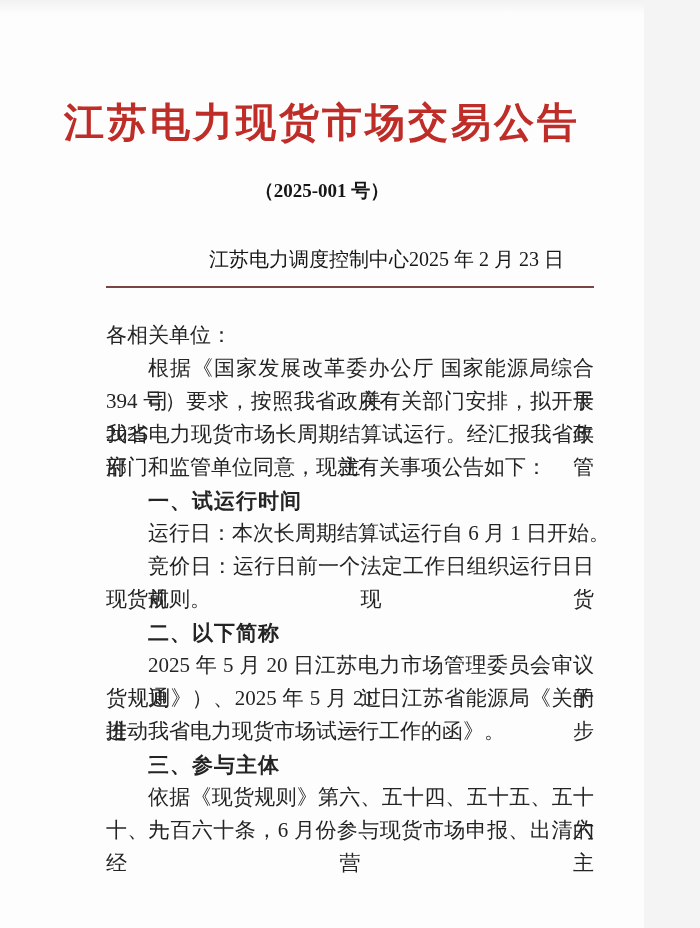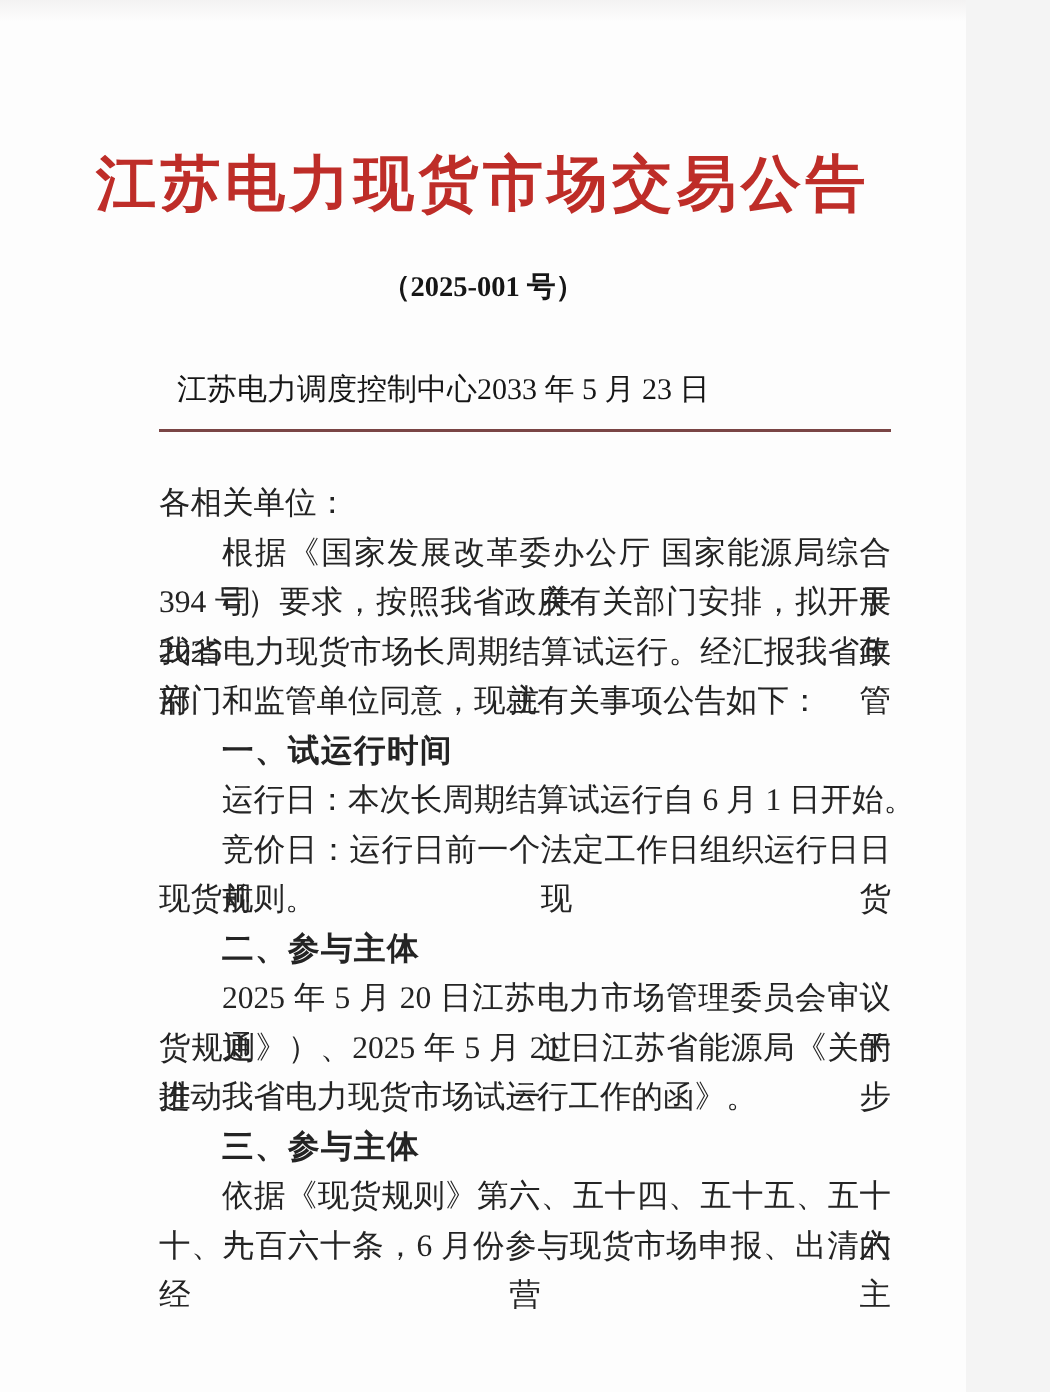--- a/index.html
+++ b/index.html
@@ -37,21 +37,21 @@
     font-weight: bold;
     color: #161616;
   }
   .content {
     width: 488px;
     margin-left: 106px;
   }
   .meta-row {
     margin-top: 42px;
     display: flex;
-    justify-content: flex-start;
+    justify-content: flex-end;
     align-items: baseline;
     font-size: 20px;
     color: #161616;
     padding: 0 30px 0 12px;
   }
   .issuer { font-weight: bold; font-weight: normal; }
   .divider {
     margin-top: 13px;
     height: 0;
     border-top: 2px solid var(--divider, #7a4545);
@@ -85,36 +85,36 @@
 <div class="page">
 
   <div class="doc-title">江苏电力现货市场交易公告</div>
 
   <div class="doc-number">（2025-001 号）</div>
 
   <div class="content">
 
     <div class="meta-row">
       <span class="issuer">江苏电力调度控制中心</span>
-      <span class="date">2033 年 5 月 23 日</span>
+      <span class="date">2025 年 2 月 23 日</span>
     </div>
 
     <div class="divider"></div>
 
     <div class="body-text">
       <div class="line">各相关单位：</div>
       <div class="line indent just">根据《国家发展改革委办公厅 国家能源局综合司关于</div>
       <div class="line just">394 号）要求，按照我省政府有关部门安排，拟开展 2025 年</div>
       <div class="line just">我省电力现货市场长周期结算试运行。经汇报我省政府主管</div>
       <div class="line">部门和监管单位同意，现就有关事项公告如下：</div>
       <div class="line heading">一、试运行时间</div>
       <div class="line indent">运行日：本次长周期结算试运行自 6 月 1 日开始。</div>
       <div class="line indent just">竞价日：运行日前一个法定工作日组织运行日日前现货</div>
       <div class="line">现货规则。</div>
-      <div class="line heading">二、参与主体</div>
+      <div class="line heading">二、以下简称</div>
       <div class="line indent just">2025 年 5 月 20 日江苏电力市场管理委员会审议通过的</div>
       <div class="line just">货规则》）、2025 年 5 月 21 日江苏省能源局《关于进一步</div>
       <div class="line">推动我省电力现货市场试运行工作的函》。</div>
       <div class="line heading">三、参与主体</div>
       <div class="line indent just">依据《现货规则》第六、五十四、五十五、五十九、六</div>
       <div class="line just">十、一百六十条，6 月份参与现货市场申报、出清的经营主</div>
     </div>
 
   </div>
 

